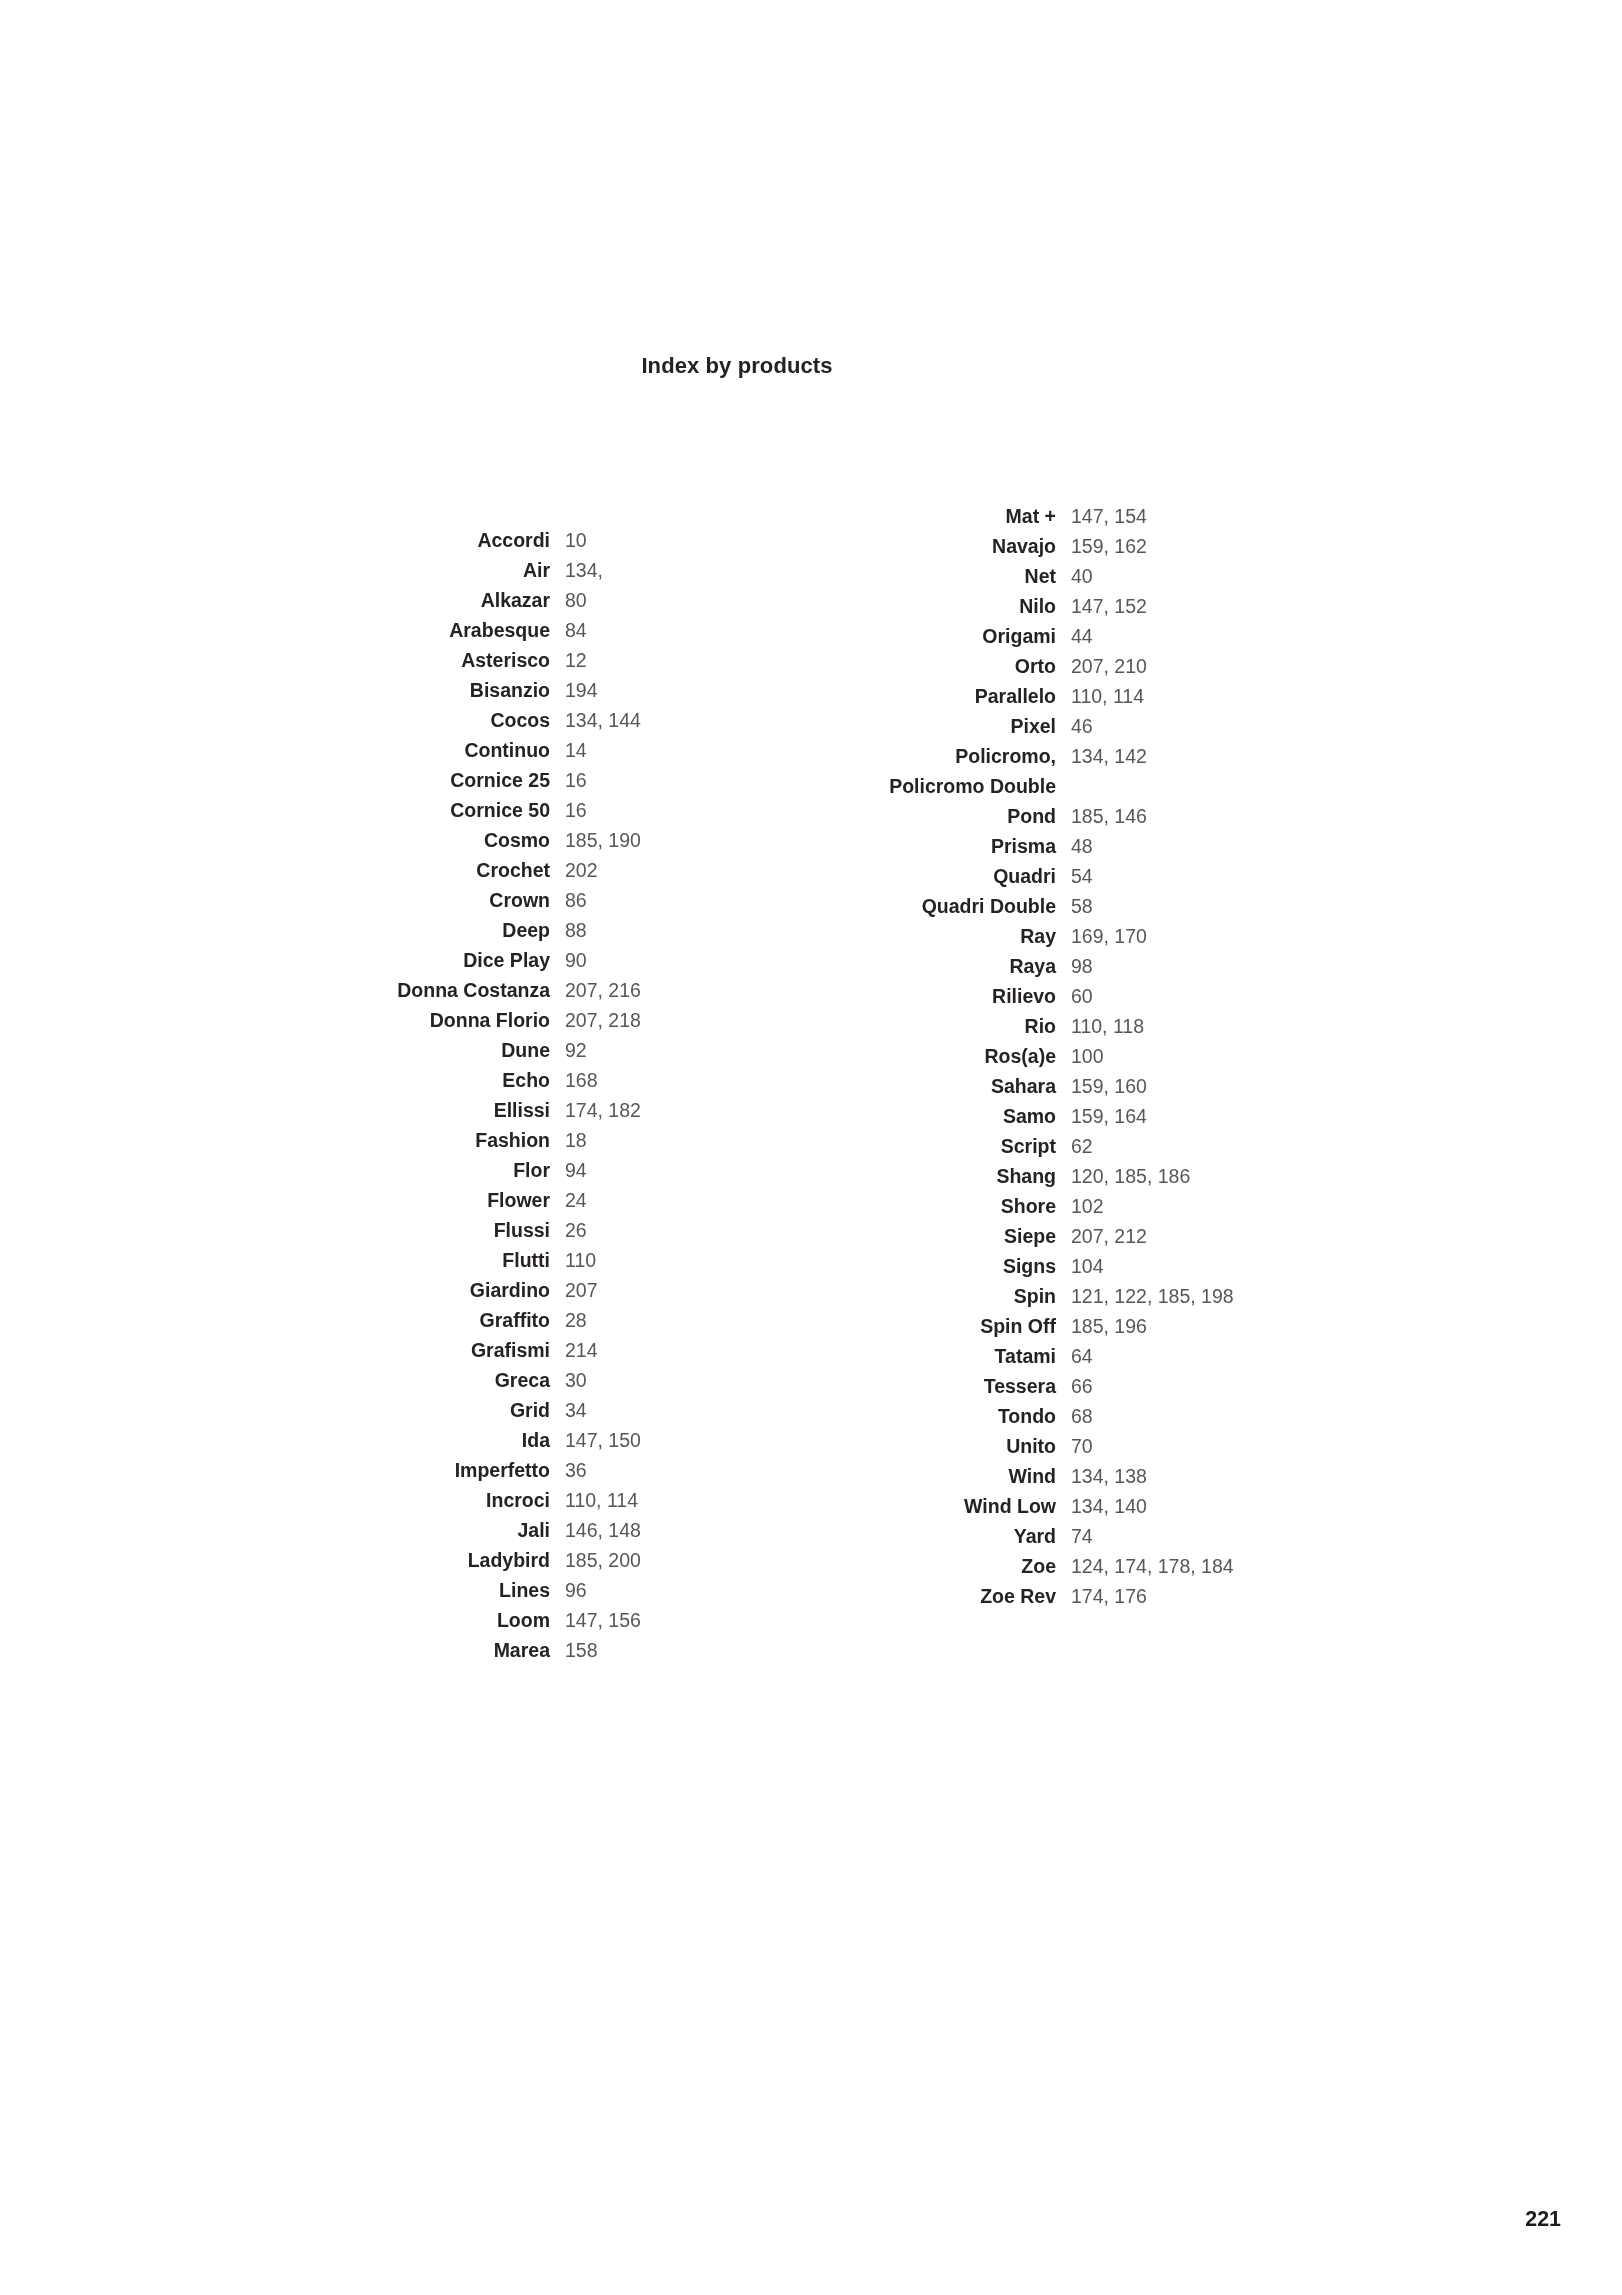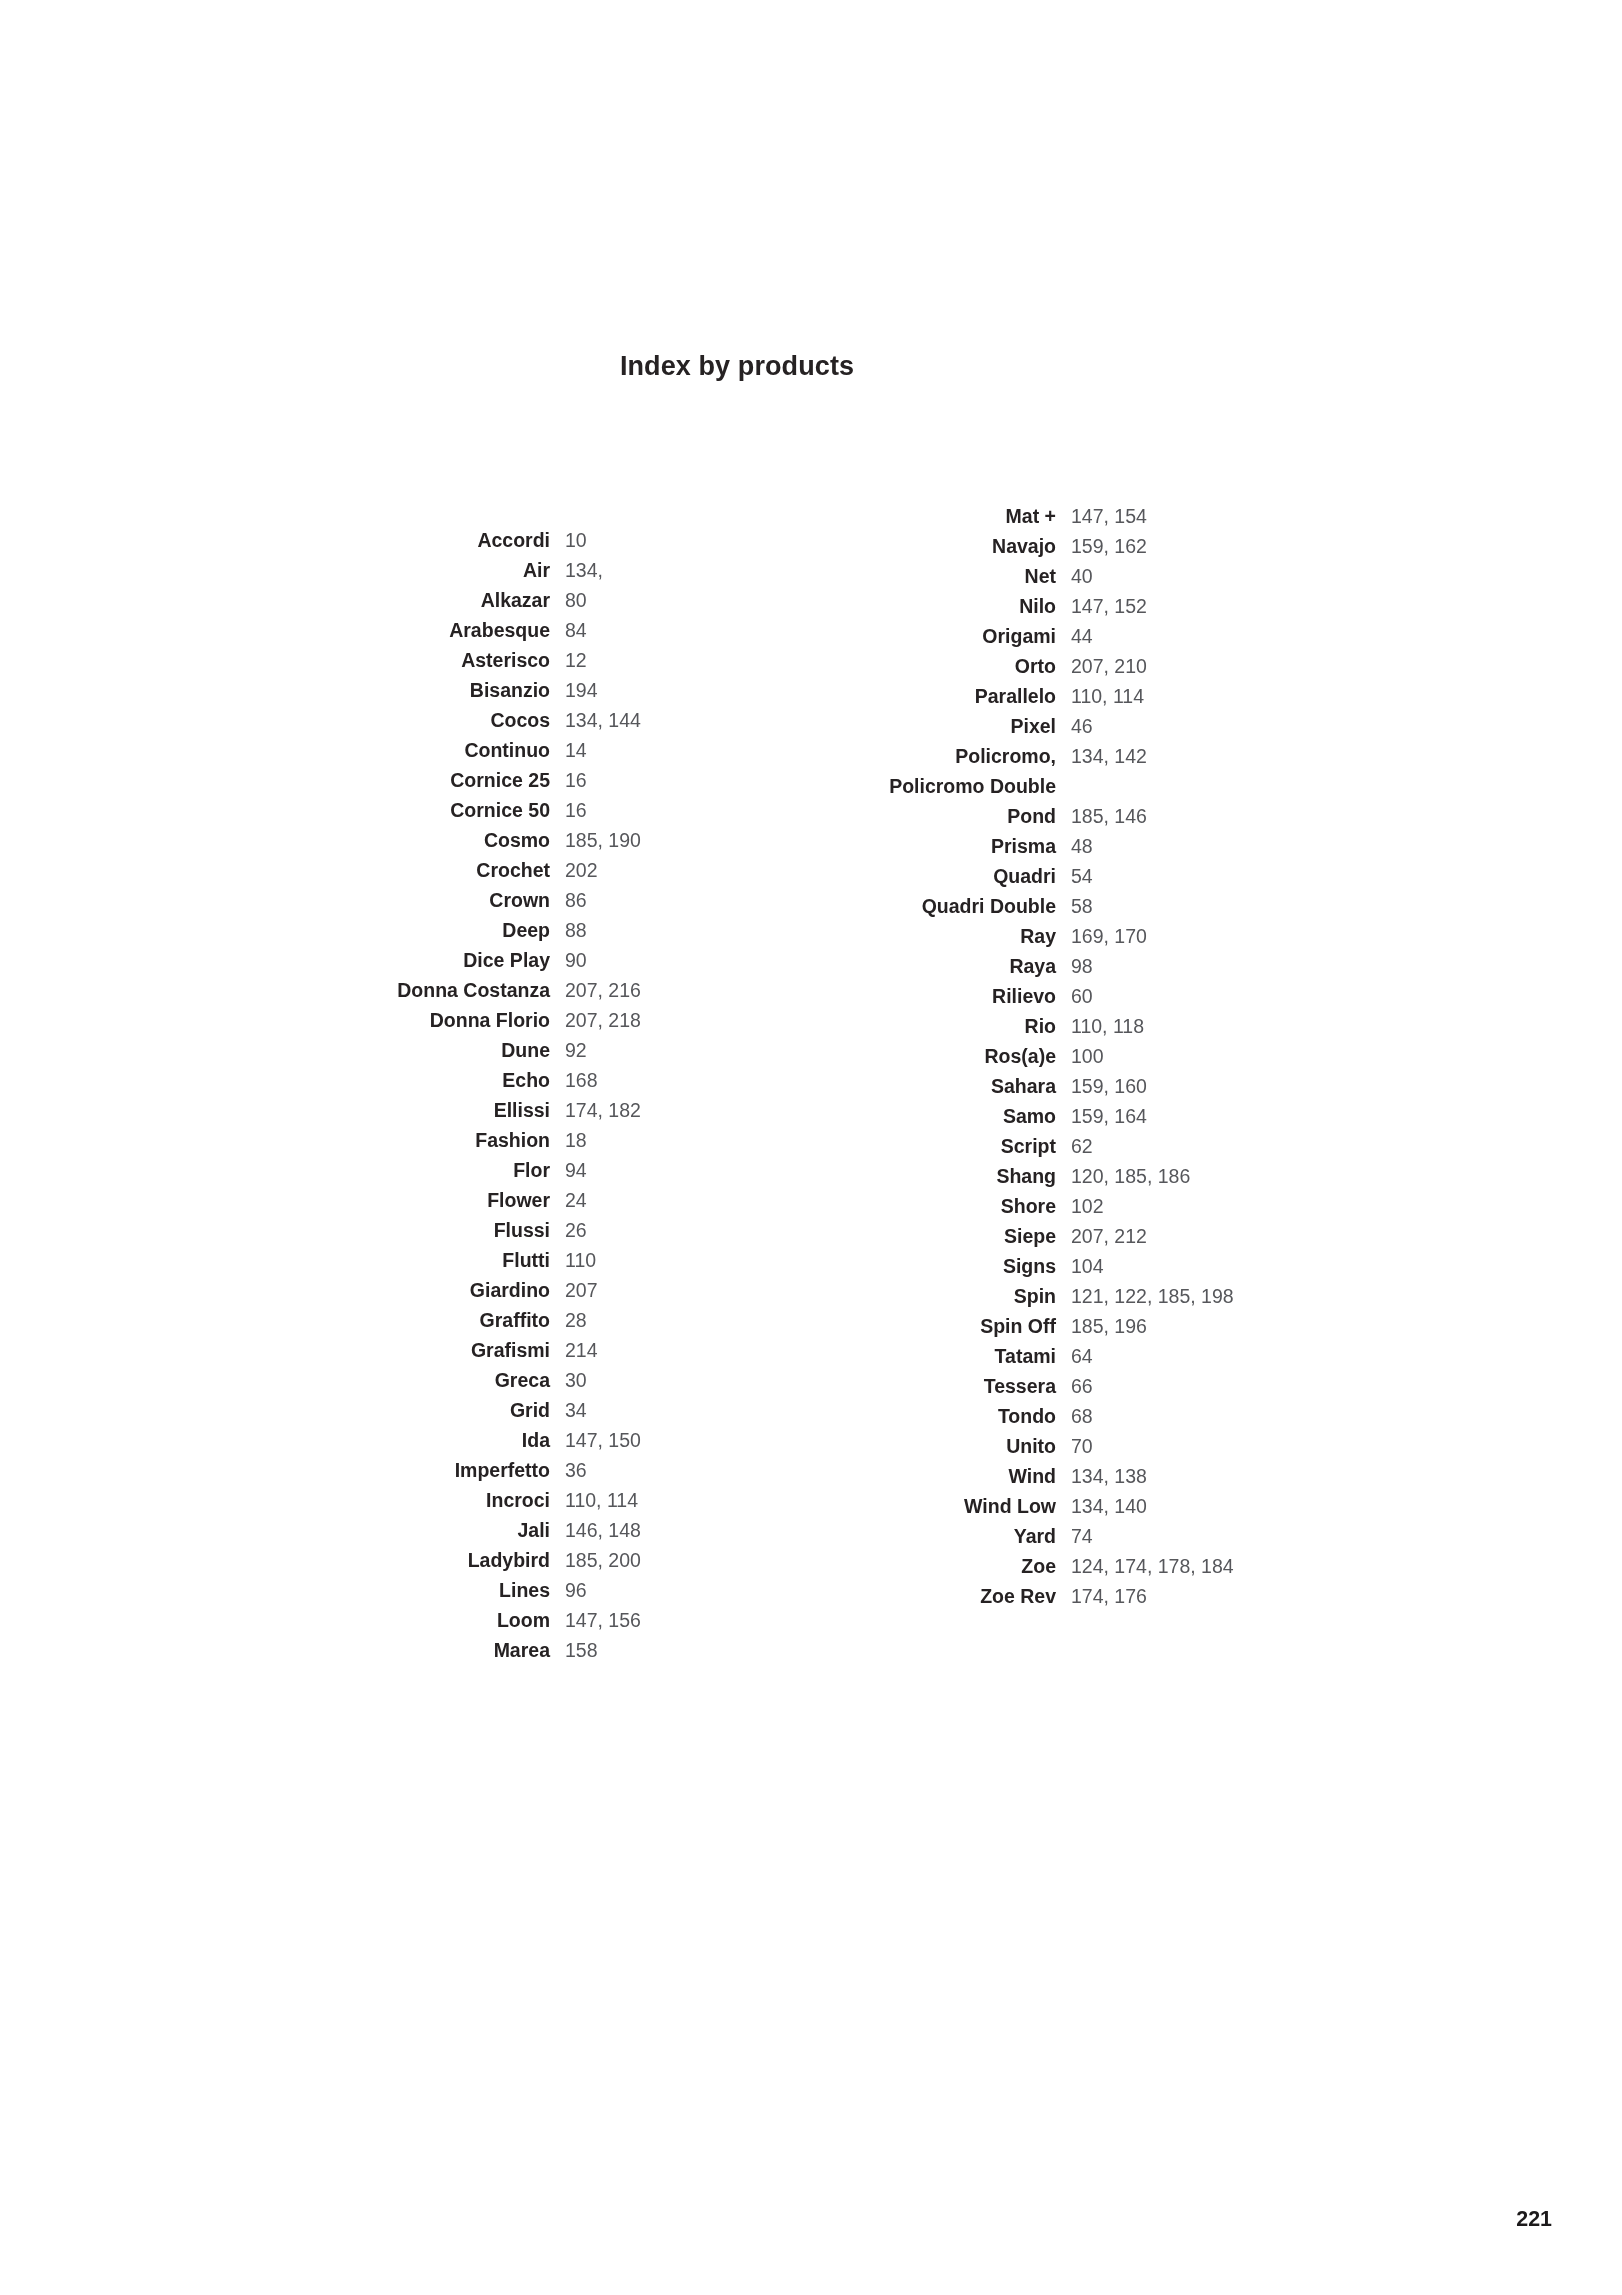--- a/index.html
+++ b/index.html
@@ -14,21 +14,21 @@
     background: var(--page-bg, #ffffff);
     font-family: "Liberation Sans", sans-serif;
     overflow: hidden;
   }
   .title {
     position: absolute;
     top: 353px;
     left: 0;
     width: 1474px;
     text-align: center;
-    font-size: 27px;
+    font-size: 22px;
     line-height: 26px;
     font-weight: 700;
     color: var(--text-color, #262223);
     letter-spacing: 0.1px;
   }
   .col {
     position: absolute;
     top: 501px;
   }
   .col.left  { left: 128px; margin-top: 24px; }
@@ -50,21 +50,21 @@
   .row .pages {
     display: inline-block;
     margin-left: 15px;
     font-size: 19.5px;
     font-weight: 400;
     color: var(--number-color, #56575b);
   }
   .pagenum {
     position: absolute;
     top: 2207px;
-    right: 70px;
+    right: 61px;
     font-size: 21.4px;
     line-height: 25px;
     font-weight: 700;
     color: #1c1a1b;
   }
 </style>
 </head>
 <body>
 
 <div class="page">

